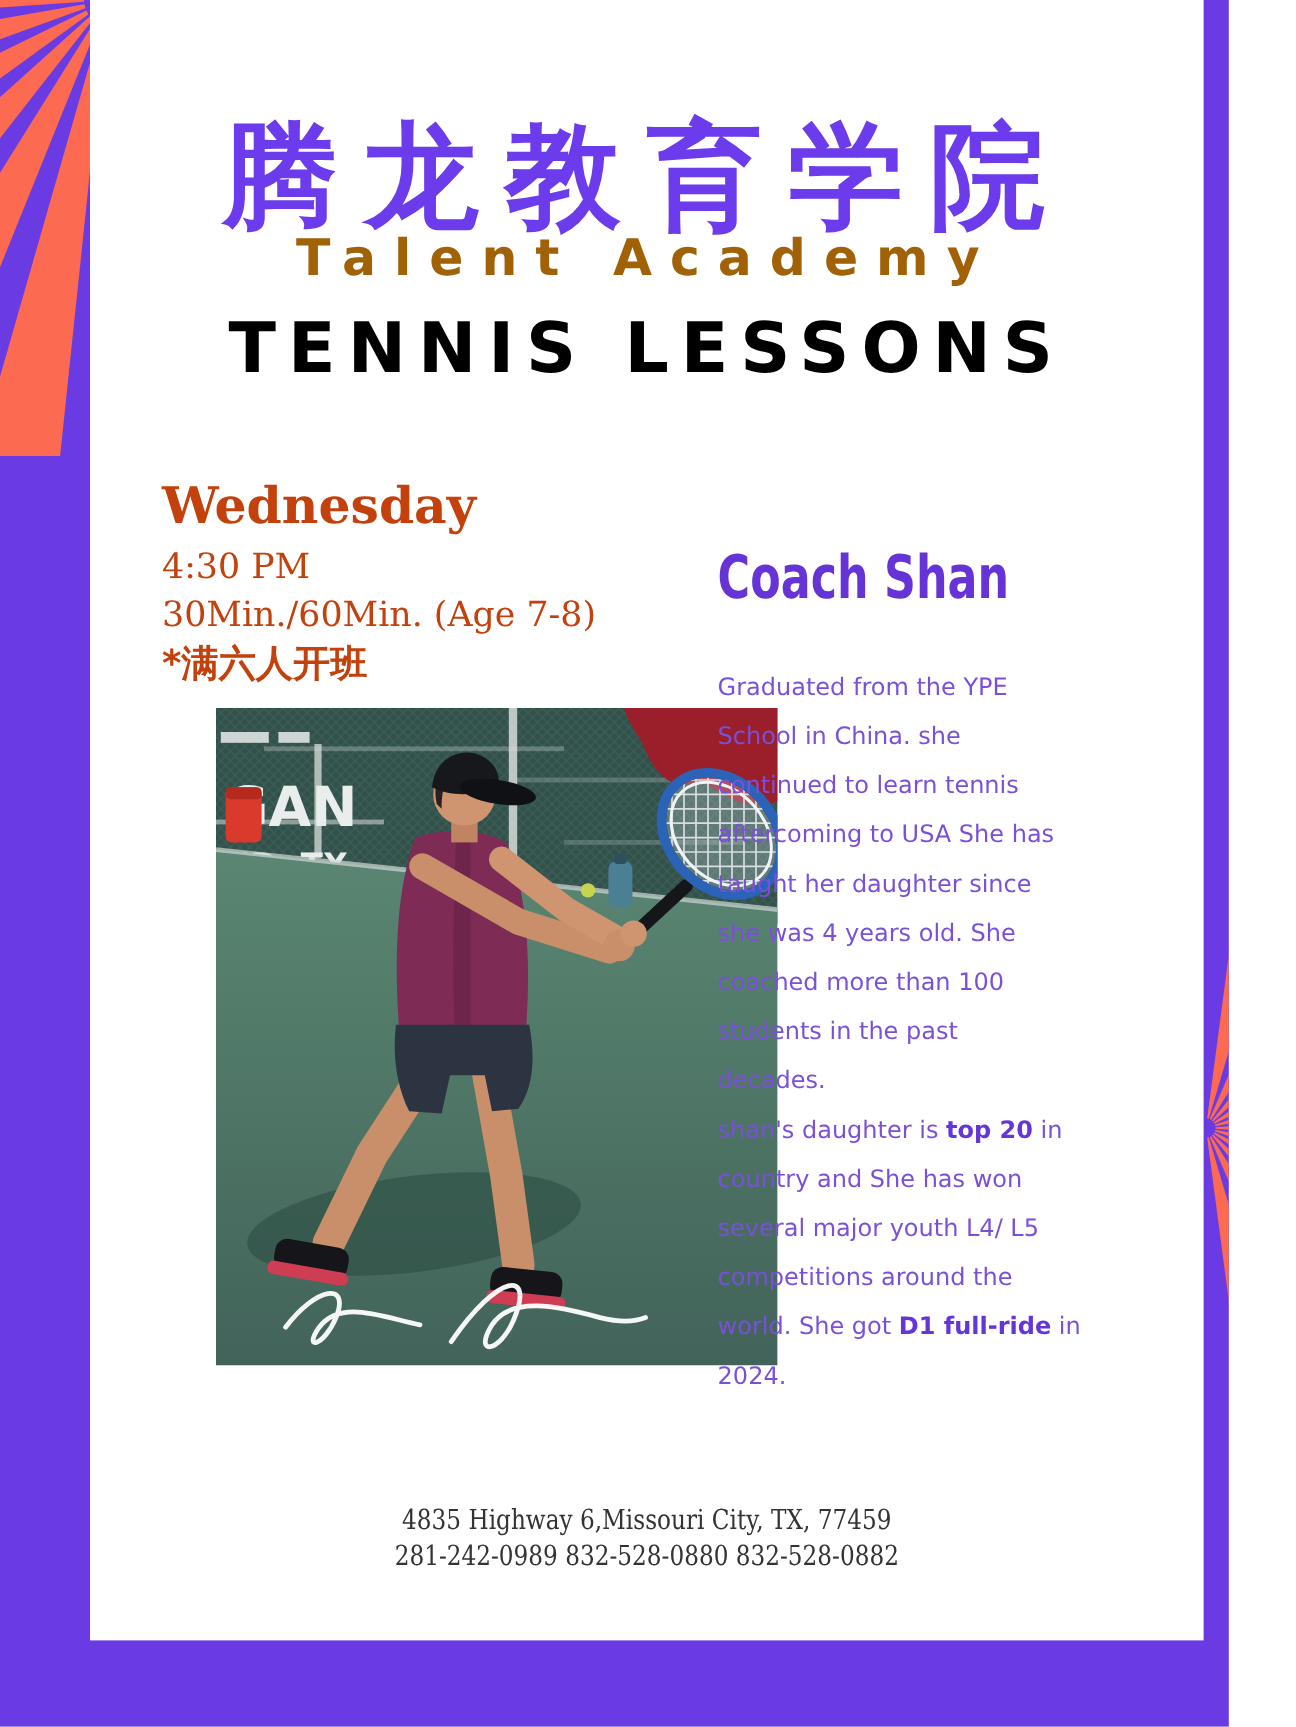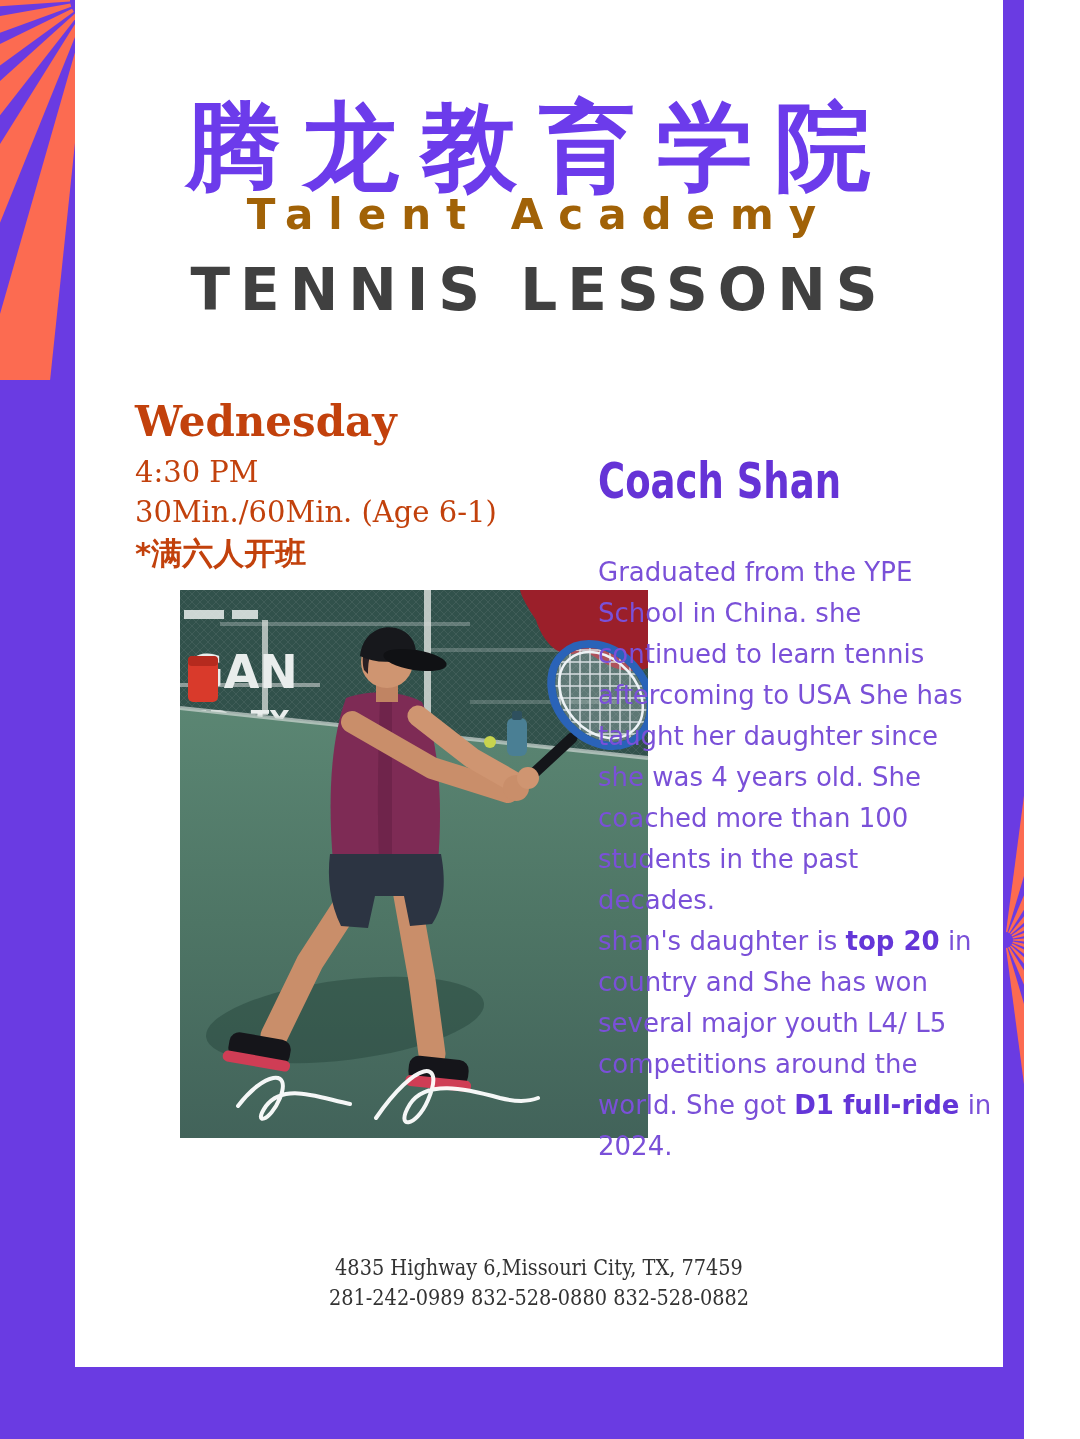--- a/index.html
+++ b/index.html
@@ -28,21 +28,21 @@
   .subtitle{
     position:absolute;left:0;top:190px;width:100%;
     text-align:center;
     font-size:42px;font-weight:bold;letter-spacing:15px;
     color:#a16207;white-space:nowrap;
   }
   .program{
     position:absolute;left:0;top:256px;width:100%;
     text-align:center;
     font-size:58px;font-weight:800;letter-spacing:10px;
-    color:#404040;white-space:nowrap;
+    color:#000000;white-space:nowrap;
   }
 
   
   .schedule{
     position:absolute;left:60px;top:398px;
     color:#c2410c;
     font-family:"DejaVu Serif", serif;
   }
   .schedule .day{font-size:42px;font-weight:bold;line-height:48px;}
   .schedule .time{font-size:29px;line-height:40px;margin-top:6px;}
@@ -51,21 +51,21 @@
 
   
   .coach-name{
     position:absolute;left:523px;top:452px;
     font-size:50px;font-weight:800;color:#6533D6;
     transform:scaleX(0.74);transform-origin:left top;
     letter-spacing:0px;white-space:nowrap;
   }
   .coach-bio{
     position:absolute;left:523px;top:552px;
-    font-size:26px;line-height:41px;color:#7A50D8;
+    font-size:20px;line-height:41px;color:#7A50D8;
     white-space:pre;
   }
   .coach-bio .b{font-weight:bold;color:#6436D8;}
 
   
   .photo{position:absolute;left:105px;top:590px;width:468px;height:548px;}
 
   
   .footer{
     position:absolute;left:0;top:1252px;width:100%;
@@ -109,21 +109,21 @@
 
   <div class="card">
 
     <div class="title-cn">腾龙教育学院</div>
     <div class="subtitle">Talent Academy</div>
     <div class="program">TENNIS LESSONS</div>
 
     <div class="schedule">
       <div class="day">Wednesday</div>
       <div class="time">4:30 PM</div>
-      <div class="duration">30Min./60Min. (Age 6-1)</div>
+      <div class="duration">30Min./60Min. (Age 7-8)</div>
       <div class="note">*满六人开班</div>
     </div>
 
     <svg class="photo" viewBox="0 0 468 548" xmlns="http://www.w3.org/2000/svg">
       <defs>
         <linearGradient id="courtG" x1="0" y1="0" x2="0" y2="1">
           <stop offset="0" stop-color="#5b8673"></stop>
           <stop offset="0.5" stop-color="#4e7565"></stop>
           <stop offset="1" stop-color="#42635a"></stop>
         </linearGradient>

